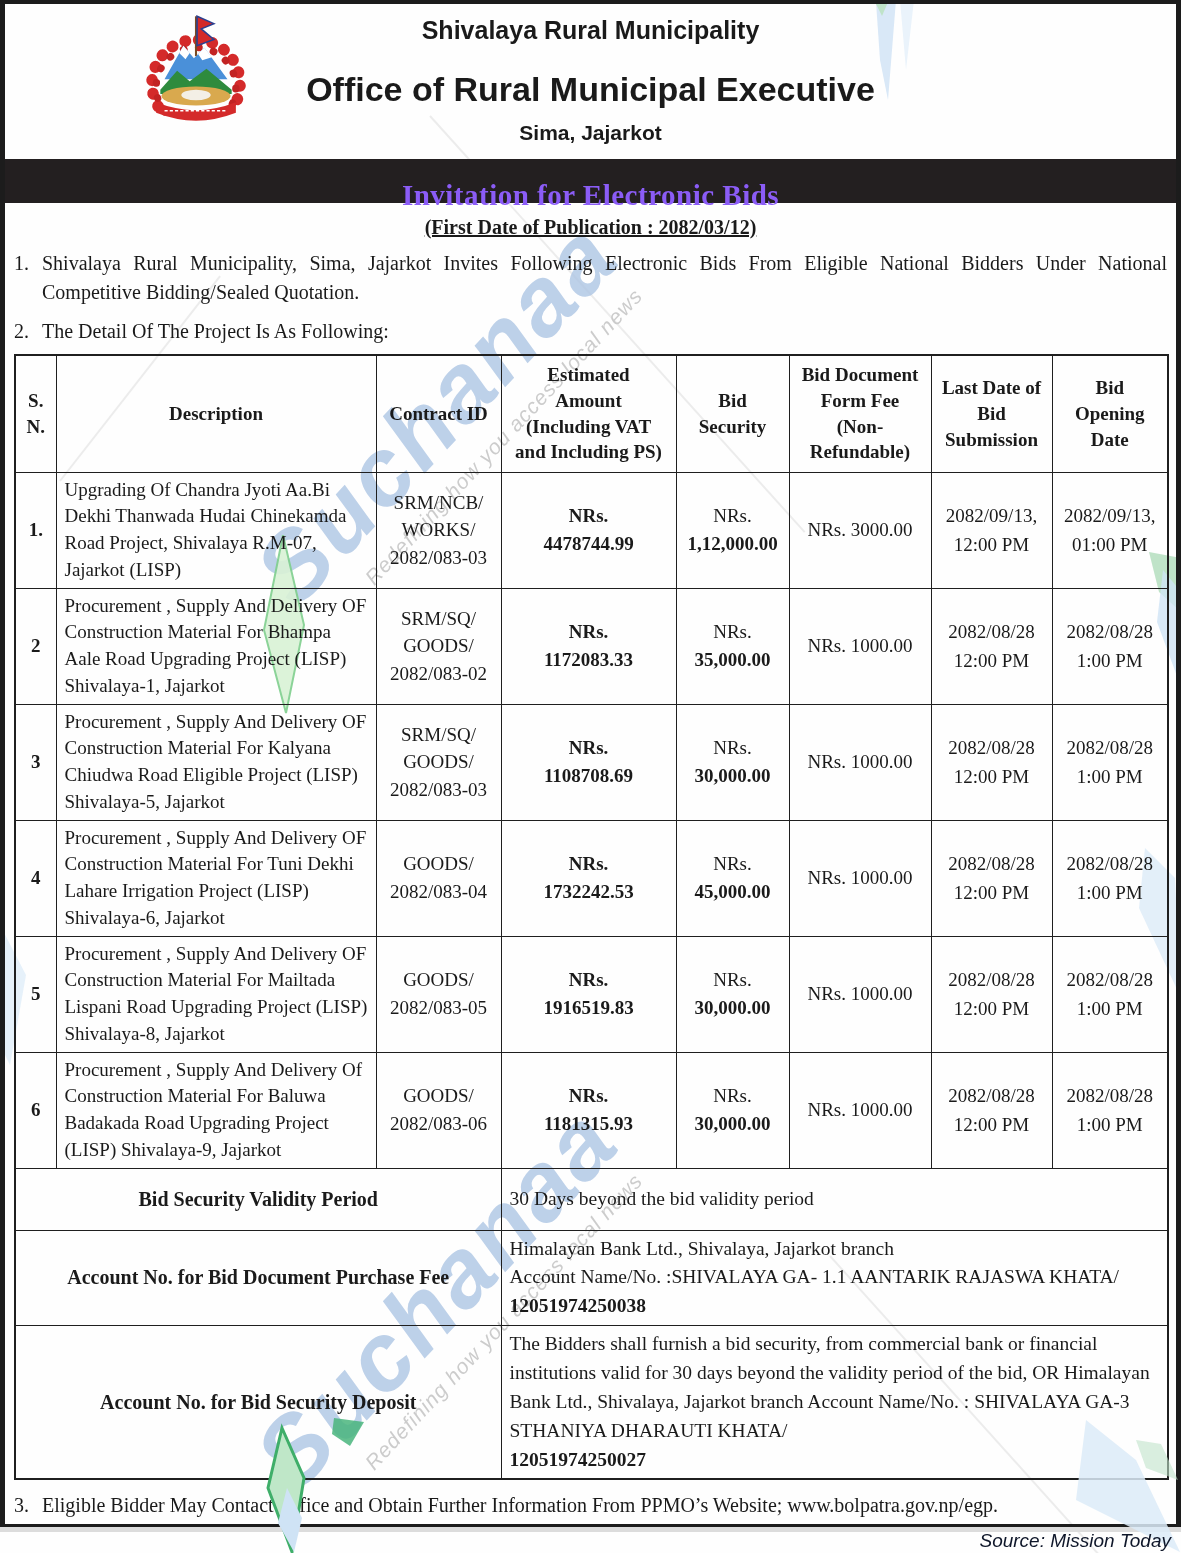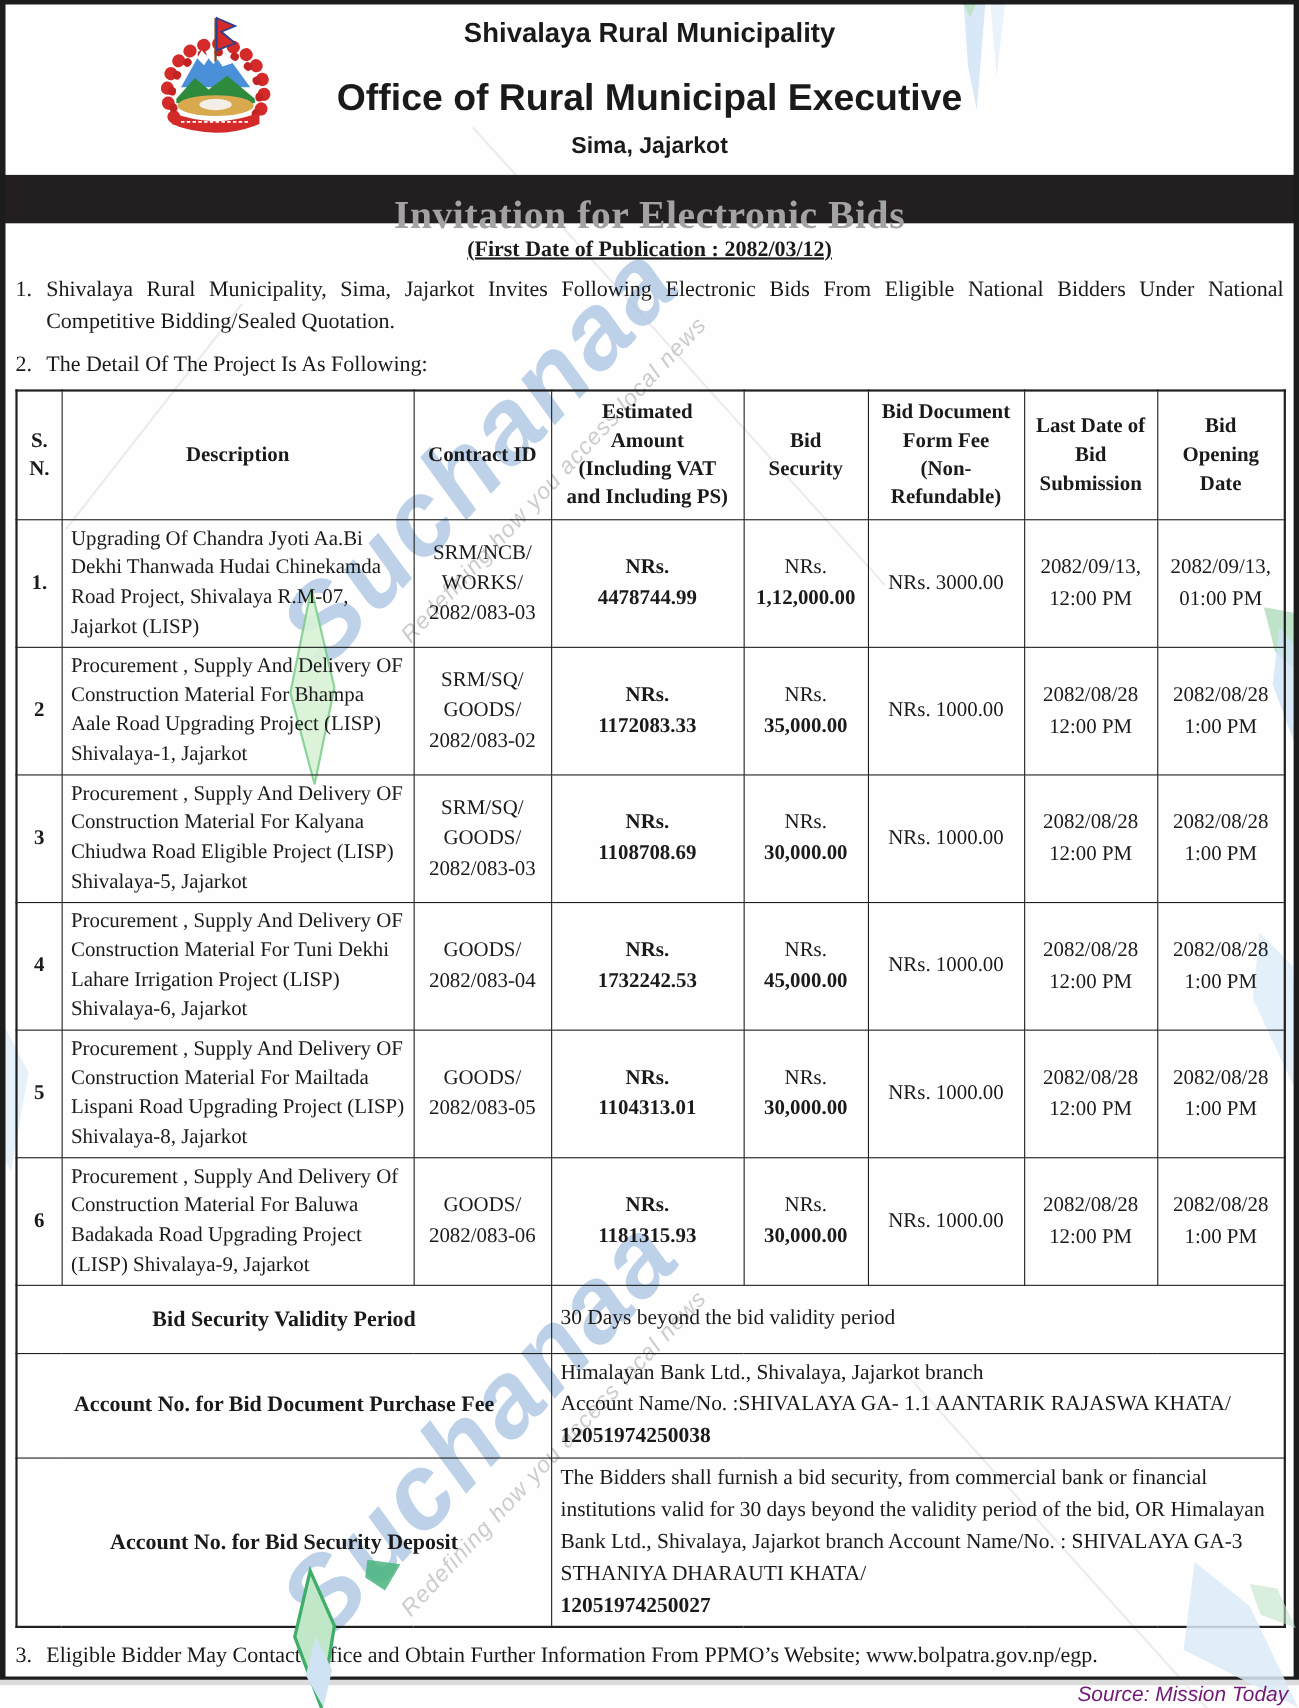--- a/index.html
+++ b/index.html
@@ -39,21 +39,21 @@
   .head-text { position:relative; z-index:1; text-align:center; font-family:"Liberation Sans", sans-serif; font-weight:bold; }
   .h-muni { font-size:25px; padding-top:16px; }
   .h-office { font-size:34px; margin-top:25px; }
   .h-addr { font-size:21px; margin-top:12px; }
   .h-prov { font-size:19px; margin-top:13px; }
 
   .banner {
     position:relative; z-index:1; margin-top:14px; height:44px; background:#231f20;
     display:flex; align-items:center; justify-content:center;
   }
-  .banner span { color:#a3a3a3; font-weight:bold; font-size:36px; letter-spacing:.5px;margin-top:28px; }
+  .banner span { color:#8b5cf6; font-weight:bold; font-size:29px; letter-spacing:.5px;margin-top:28px; }
 
   .pub-line { position:relative; z-index:1; text-align:center; margin-top:13px; font-size:20px; font-weight:bold; }
   .pub-line span { text-decoration:underline; }
 
   .item { position:relative; z-index:1; display:flex; margin:10px 14px 0 14px; font-size:20px; line-height:1.45; }
   .item .num { width:28px; flex:0 0 28px; }
   .item .txt { flex:1; text-align:justify; }
   .item3 { margin-top:11px; }
 
   
@@ -81,21 +81,21 @@
 
   tr.srow-validity { height:62px; }
   tr.srow-purchase { height:93px; }
   tr.srow-deposit { height:142px; }
   td.slabel { text-align:center; font-weight:bold; font-size:20px; }
   td.scontent { text-align:left; line-height:1.48; padding:8px 12px; font-size:19.5px; }
   td.scontent .pre { white-space:pre-line; }
   td.scontent .bold-line { display:block; font-weight:bold; }
   .source-line {
     position:absolute; right:10px; top:1530px; z-index:3;
-    font-family:"Liberation Sans", sans-serif; font-style:italic; font-size:19px; color:#701a75;
+    font-family:"Liberation Sans", sans-serif; font-style:italic; font-size:19px; color:#0f172a;
   }
 </style>
 </head>
 <body>
 
 <div class="page">
 
   <div class="faint-line" style="left:430px; top:115px; width:560px; transform:rotate(48deg);"></div>
   <div class="faint-line" style="left:60px; top:480px; width:260px; transform:rotate(-52deg);"></div>
   <div class="faint-line" style="left:830px; top:1255px; width:420px; transform:rotate(48deg);"></div>
@@ -292,21 +292,21 @@
 1:00 PM</td>
     </tr>
 
     <tr class="drow">
       <td class="sn">5</td>
       <td class="desc">Procurement , Supply And Delivery OF Construction Material For Mailtada Lispani Road Upgrading Project  (LISP) Shivalaya-8, Jajarkot</td>
       <td class="cid">GOODS/
 2082/083-05</td>
       <td class="amt stack">
             <span>NRs.</span>
-            <span>1104313.01</span>
+            <span>1916519.83</span>
           </td>
       <td class="sec stack">
             <span>NRs.</span>
             <span class="v">30,000.00</span>
           </td>
       <td class="fee">NRs.  1000.00</td>
       <td class="date">2082/08/28
 12:00 PM</td>
       <td class="date">2082/08/28
 1:00 PM</td>

